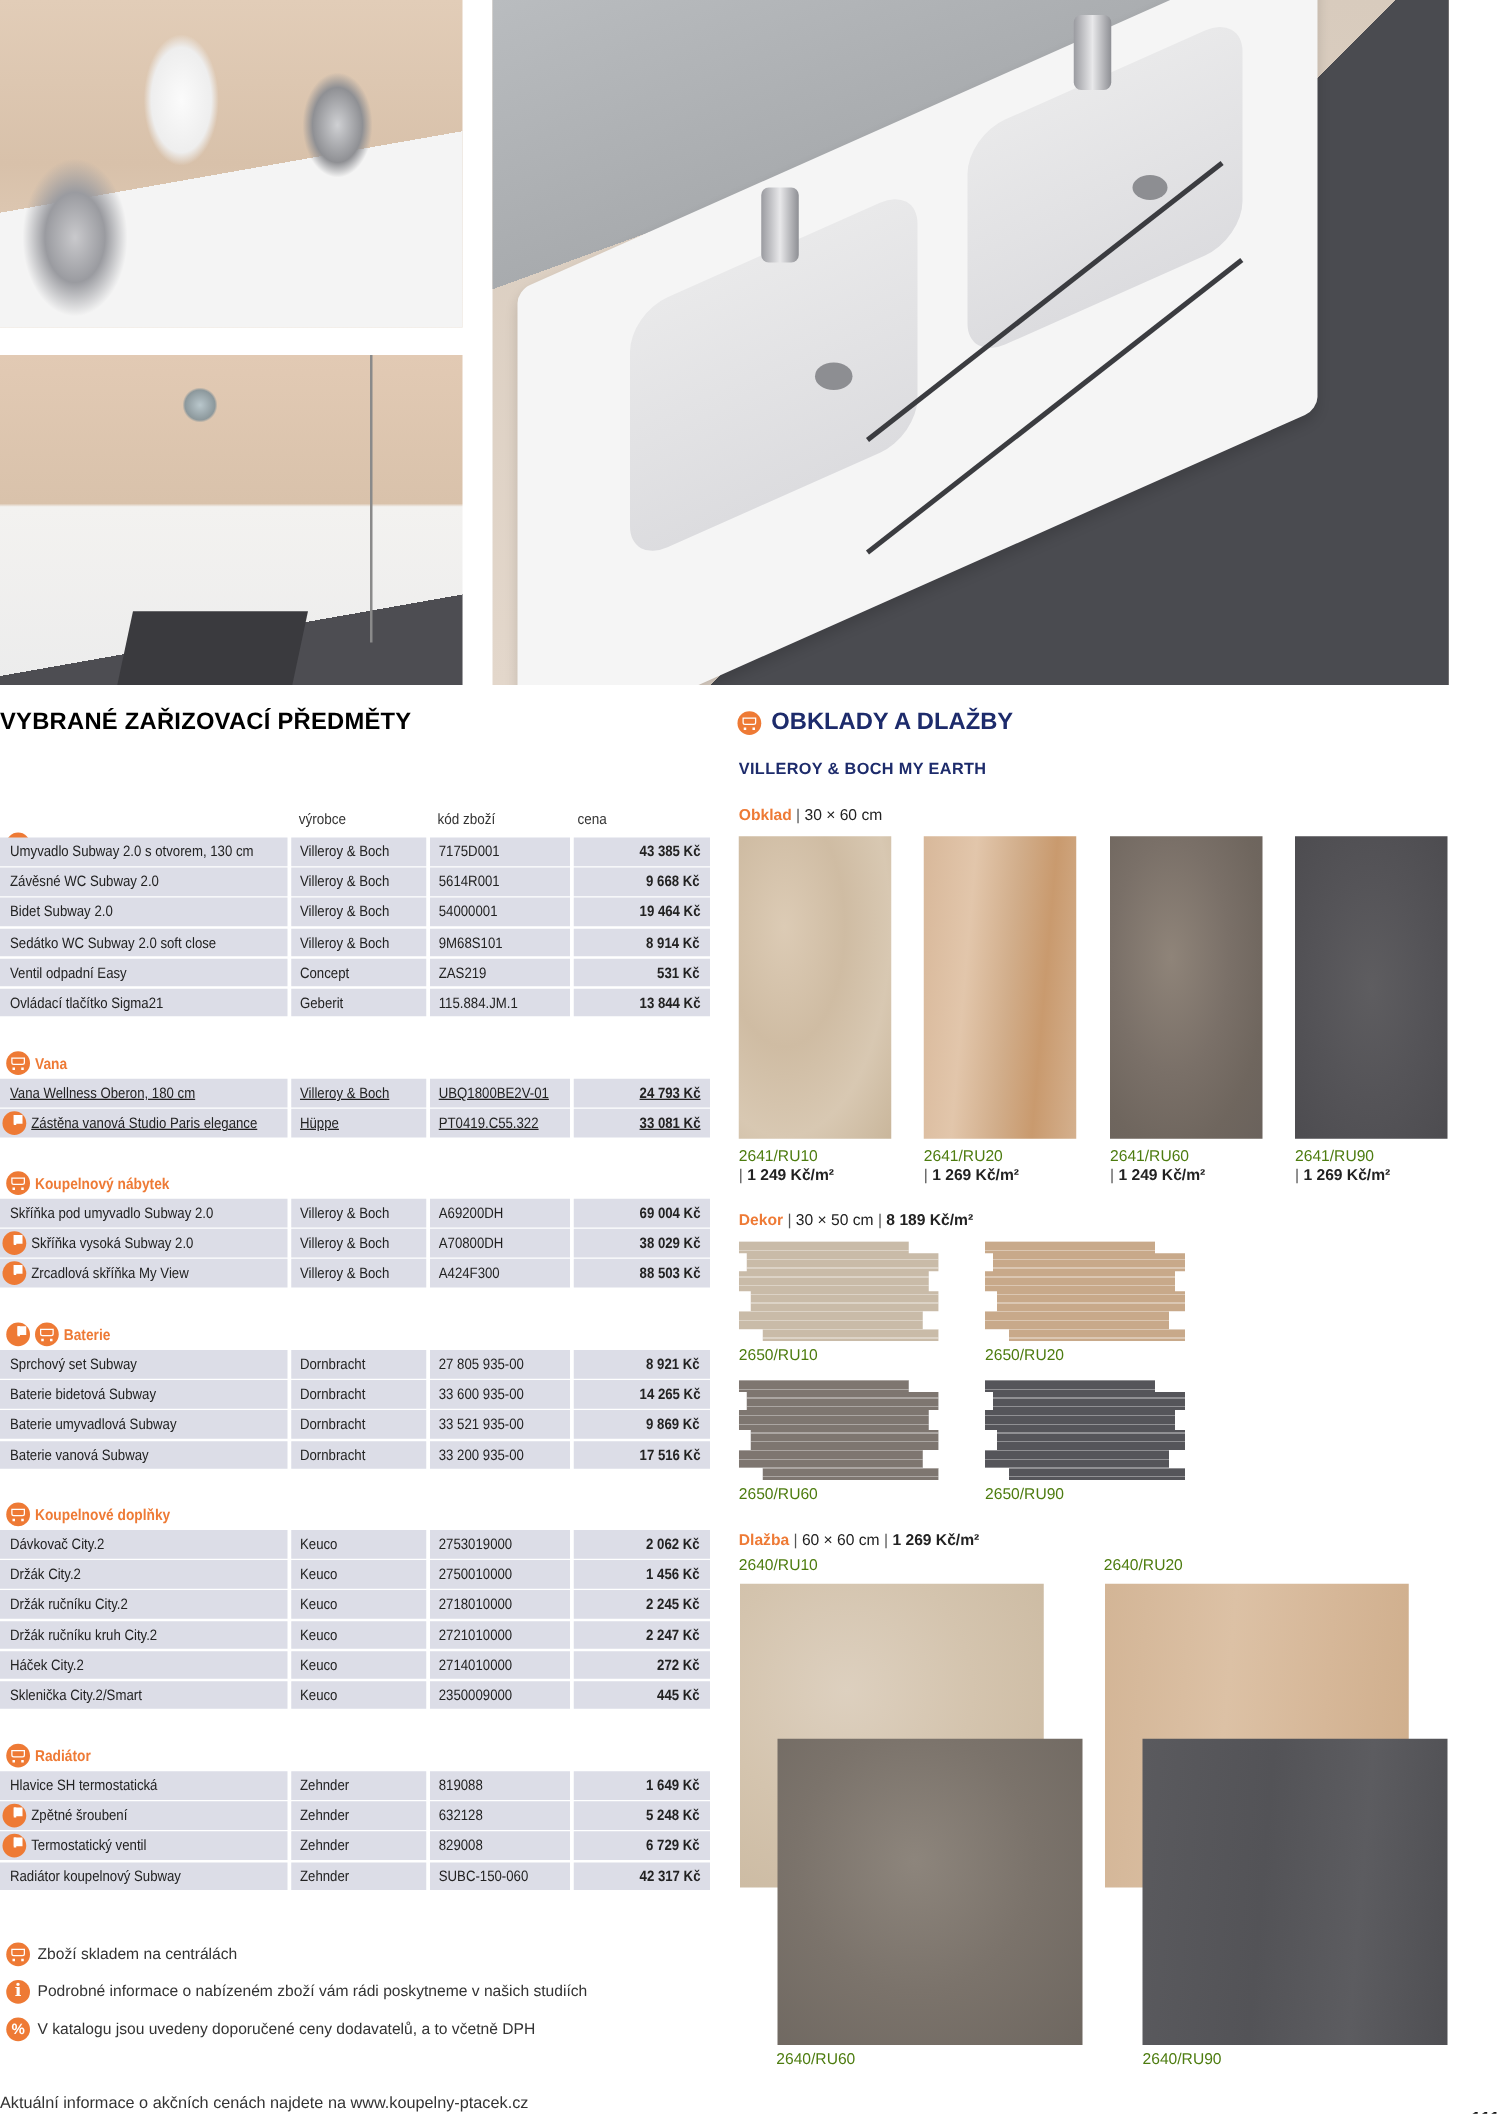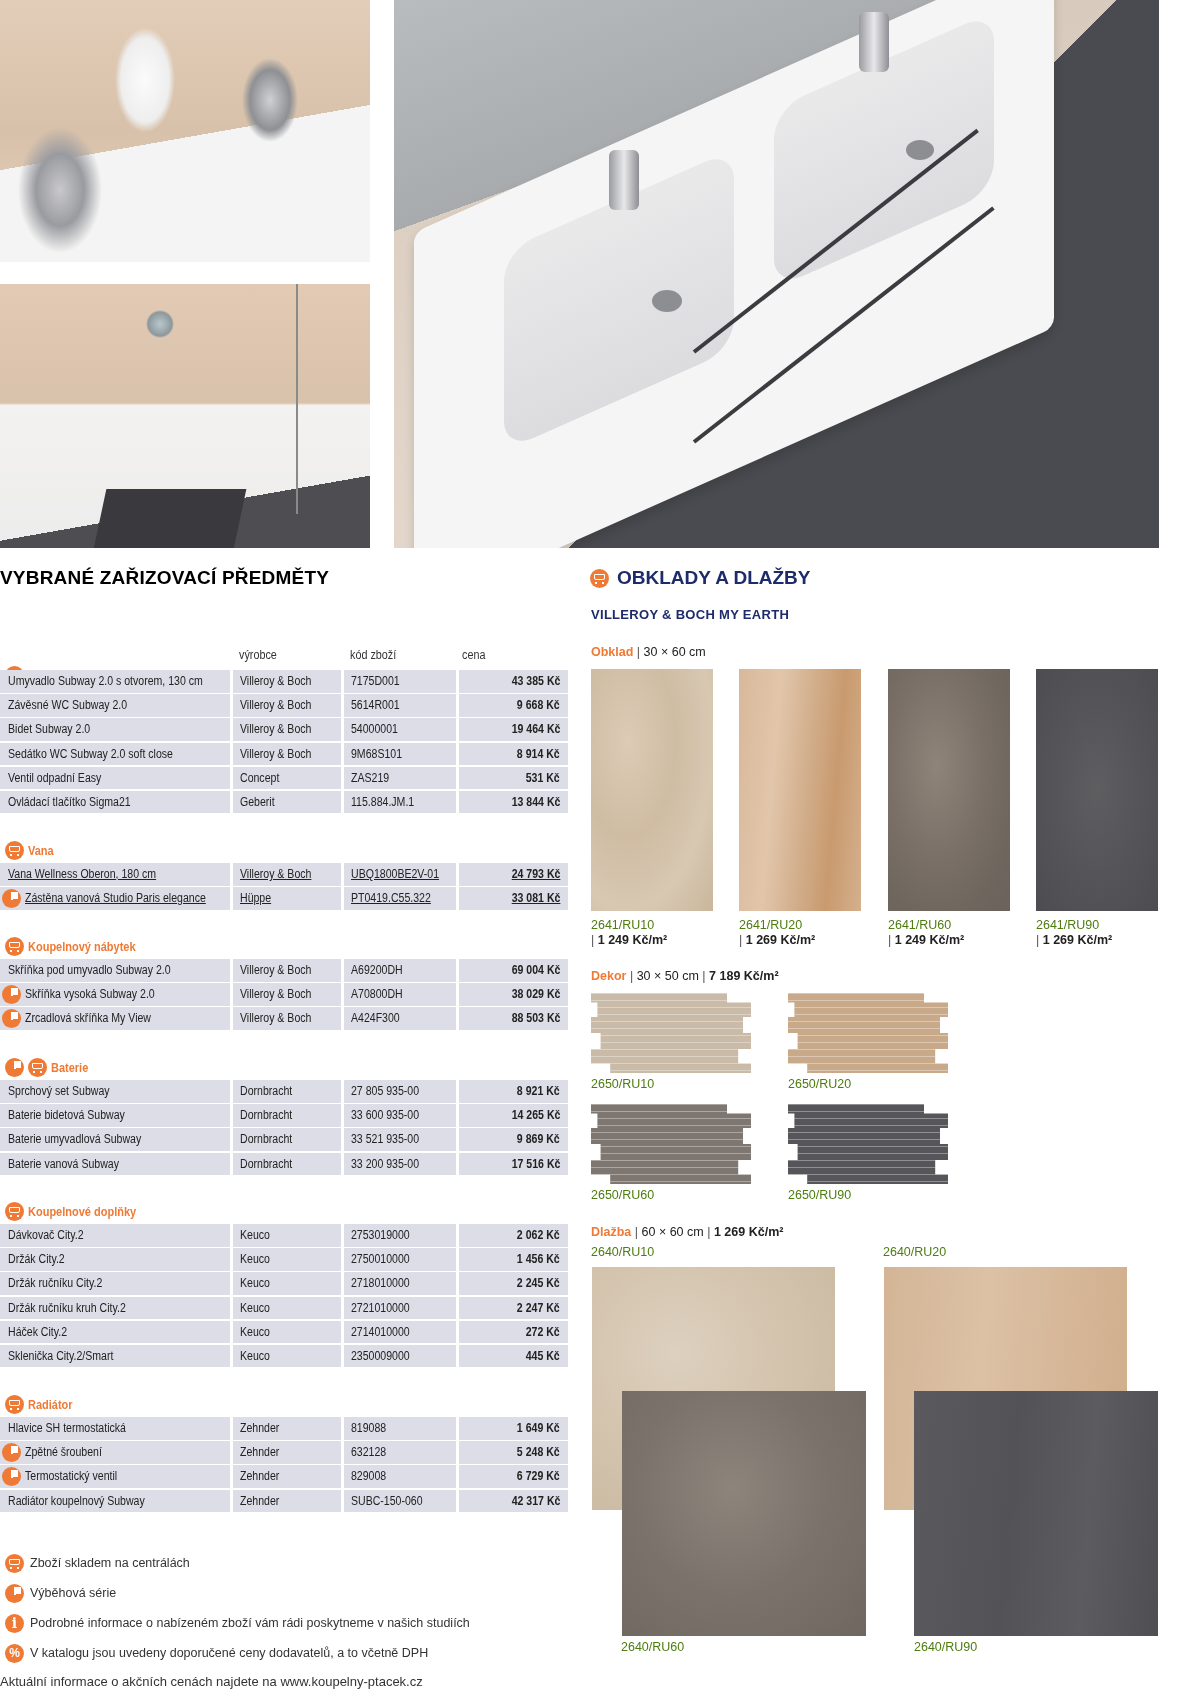--- a/index.html
+++ b/index.html
@@ -534,24 +534,20 @@
       </div>
     </div>
   </div>
 
 <div class="legend">
   <div class="li">
     <span class="ic cart"></span>
     <span>Zboží skladem na centrálách</span>
   </div>
   <div class="li">
-    <span class="ic pie"></span>
-    <span>Výběhová série</span>
-  </div>
-  <div class="li">
     <span class="ic info"></span>
     <span>Podrobné informace o nabízeném zboží vám rádi poskytneme v našich studiích</span>
   </div>
   <div class="li">
     <span class="ic pct"></span>
     <span>V katalogu jsou uvedeny doporučené ceny dodavatelů, a to včetně DPH</span>
   </div>
 </div>
 <div class="footer-note">Aktuální informace o akčních cenách najdete na www.koupelny-ptacek.cz</div>
 <div class="page-no">111</div>
@@ -572,21 +568,21 @@
 <div class="code" style="left:1036px; top:918px;">2641/RU90</div>
 
 <div class="price" style="left:591px; top:933px;"><span class="bar">| </span><span>1 249 Kč/m²</span></div>
 <div class="price" style="left:739px; top:933px;"><span class="bar">| </span><span>1 269 Kč/m²</span></div>
 <div class="price" style="left:888px; top:933px;"><span class="bar">| </span><span>1 249 Kč/m²</span></div>
 <div class="price" style="left:1036px; top:933px;"><span class="bar">| </span><span>1 269 Kč/m²</span></div>
 
 <div class="lbl" style="left:591px; top:969px;">
   <span class="or">Dekor</span>
   <span style="color:#555;"> | </span><span>30 × 50 cm</span>
-  <span style="color:#555;"> | </span><b>7 189 Kč/m²</b>
+  <span style="color:#555;"> | </span><b>8 189 Kč/m²</b>
 </div>
 
 <div class="dekor-wrap" style="left:591px; top:993px;">
     <div class="dekor d-ru10"></div>
   </div>
 <div class="dekor-wrap" style="left:788px; top:993px;">
     <div class="dekor d-ru20"></div>
   </div>
 <div class="code" style="left:591px; top:1077px;">2650/RU10</div>
 <div class="code" style="left:788px; top:1077px;">2650/RU20</div>

